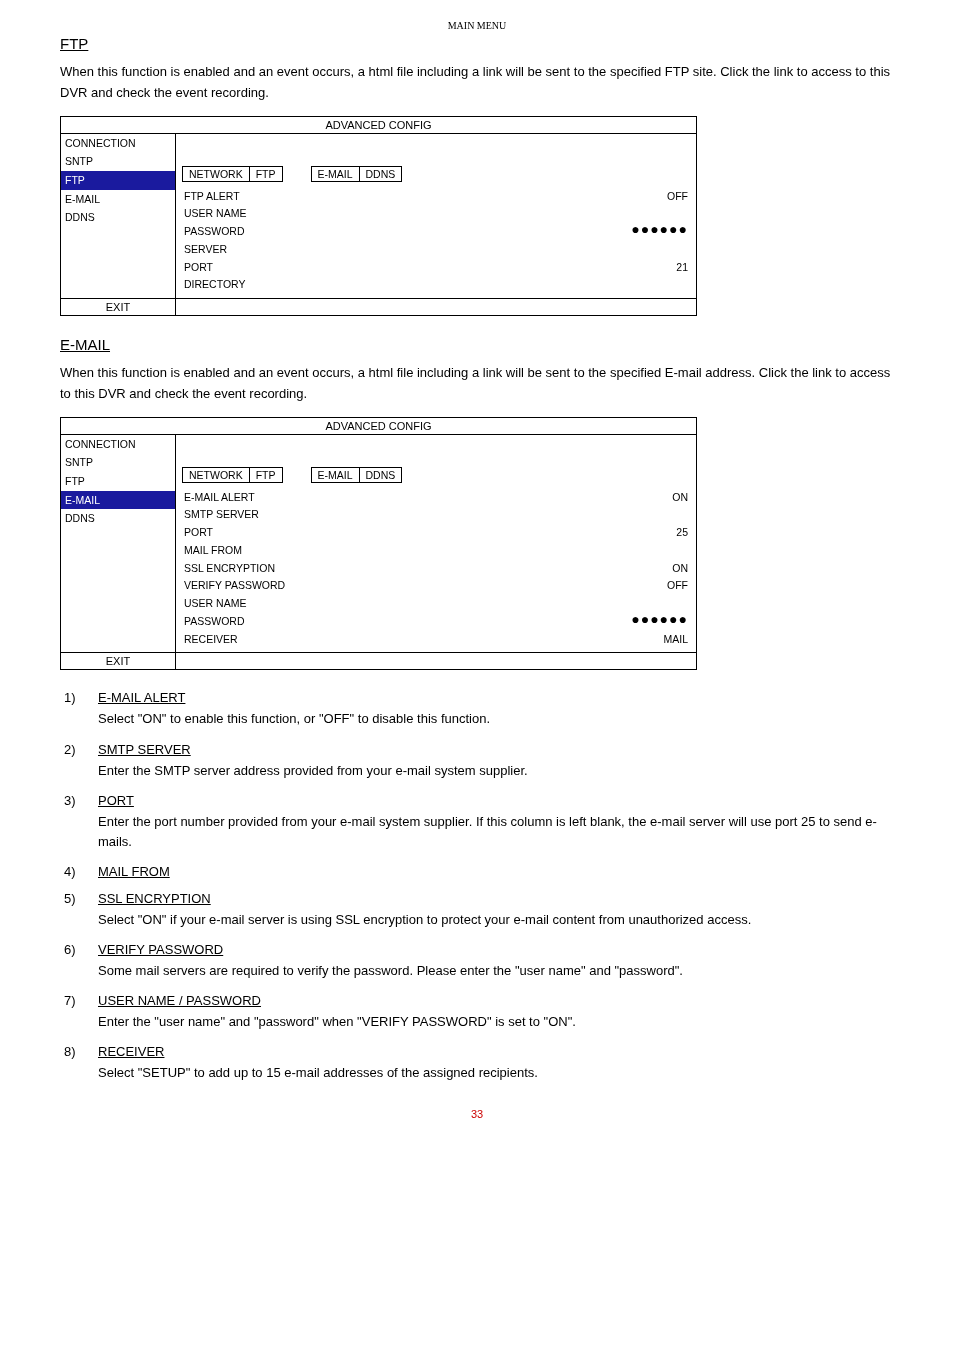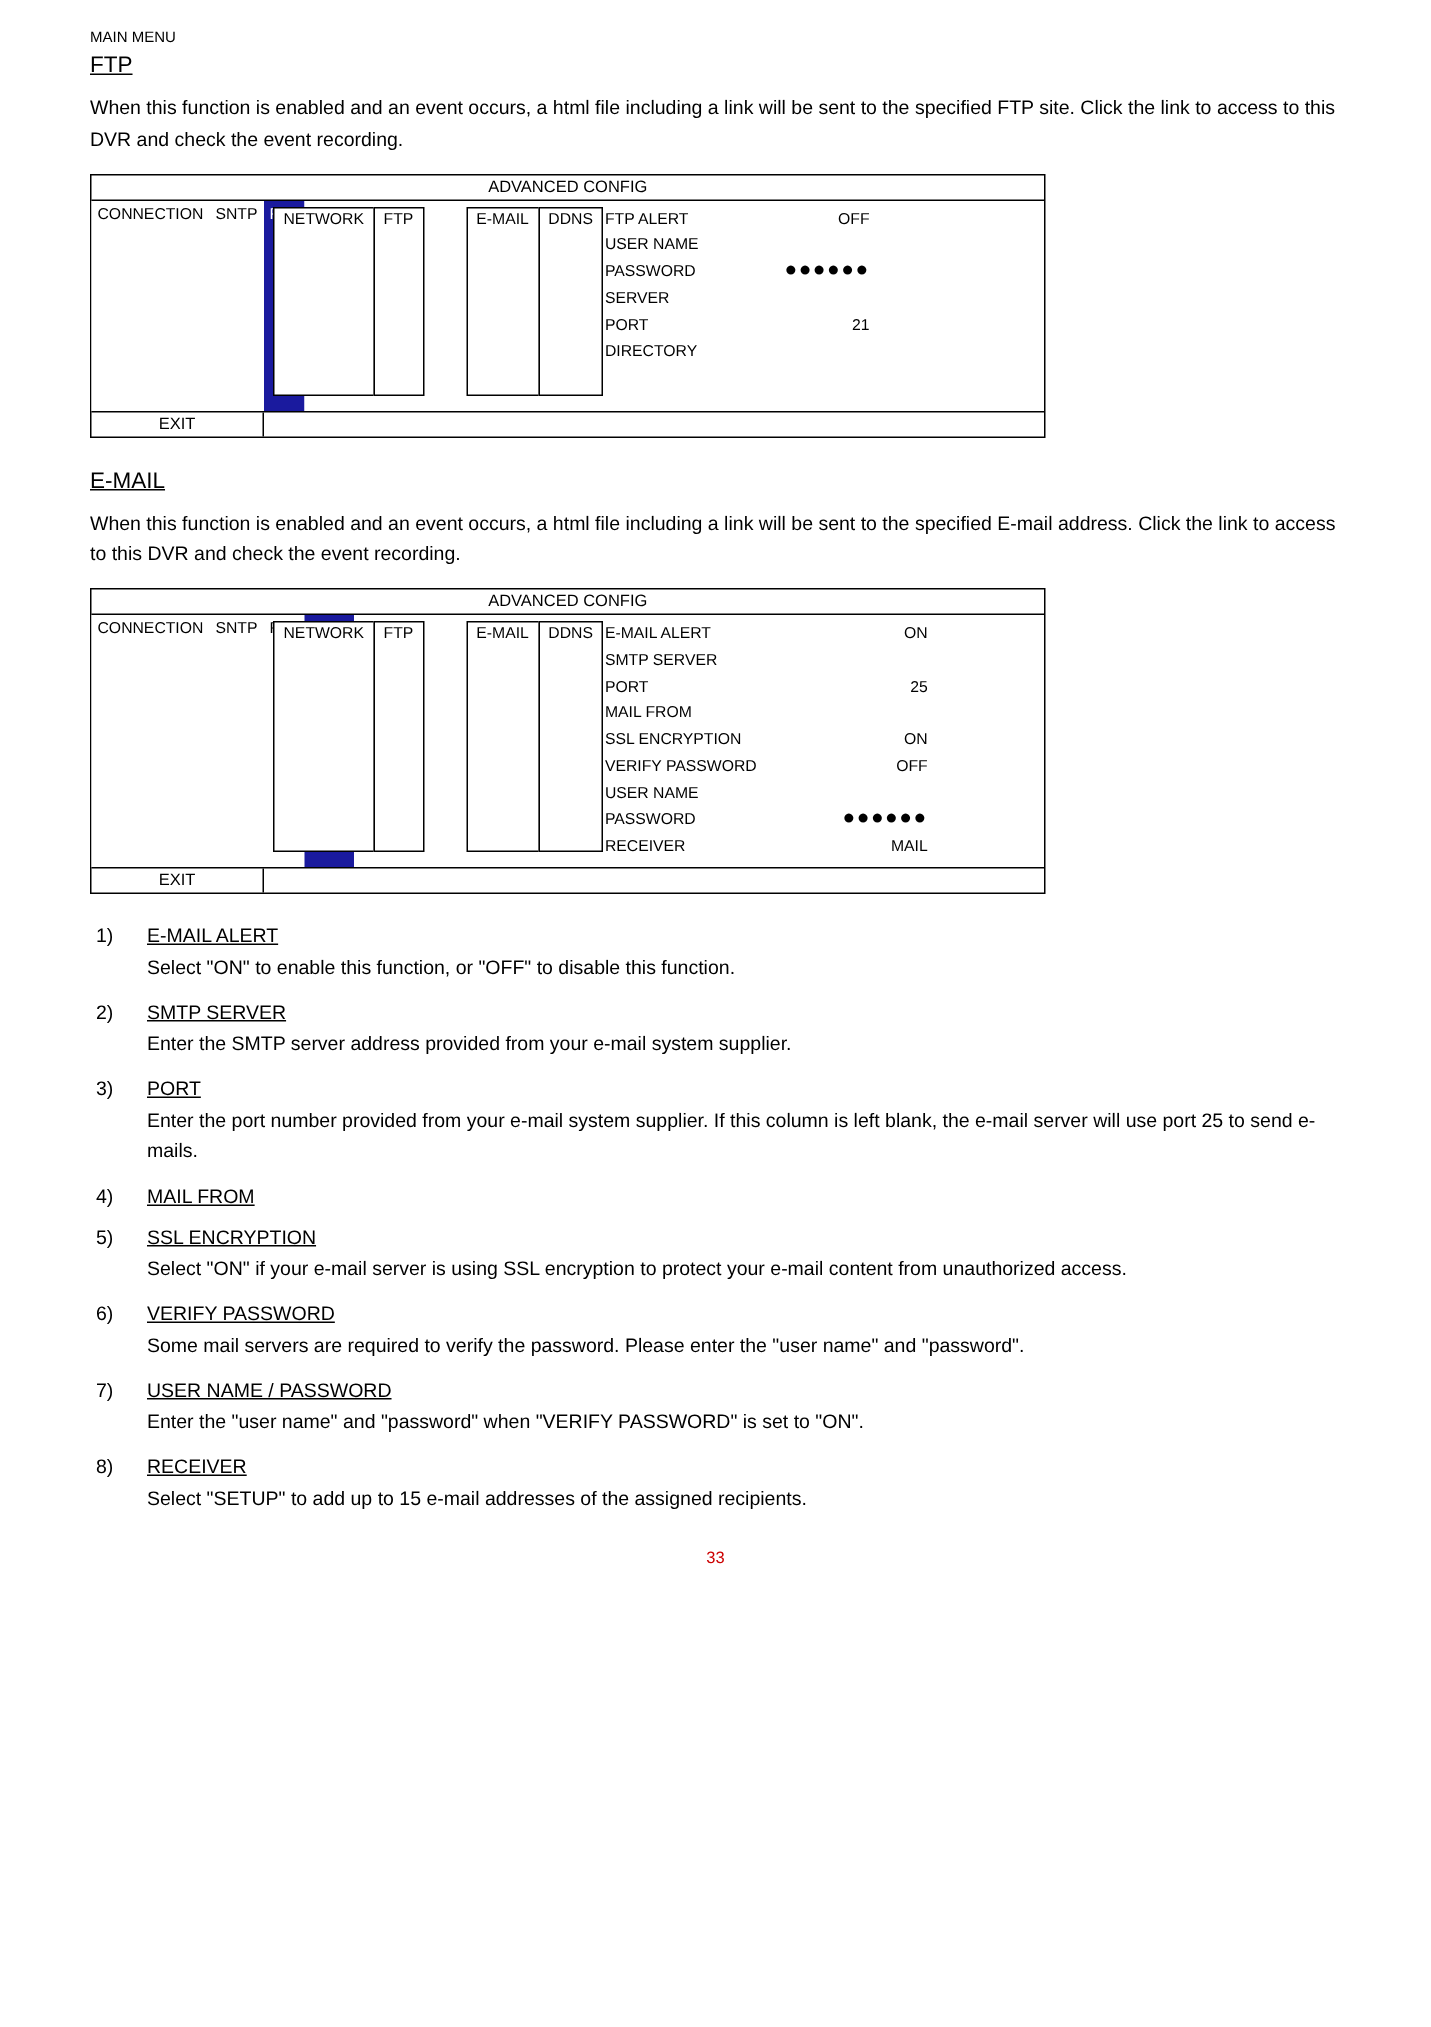--- a/index.html
+++ b/index.html
@@ -5,23 +5,24 @@
   * { margin: 0; padding: 0; box-sizing: border-box; }
   body {
     font-family: Arial, Helvetica, sans-serif;
     background: #ffffff;
     width: 954px;
     padding: 20px 60px 30px 60px;
     font-size: 13px;
     color: #000;
   }
   .header-right {
-    text-align: left;
+    text-align: center;
     font-size: 10px;
     margin-bottom: 4px;
+    font-family: Liberation Serif, serif;
   }
   .section-title {
     text-decoration: underline;
     font-size: 15px;
     margin-bottom: 10px;
     margin-top: 4px;
   }
   .intro {
     font-size: 13px;
     line-height: 1.6;
@@ -40,38 +41,39 @@
     font-size: 11px;
   }
   .panel-body {
     display: flex;
     min-height: 140px;
   }
   .panel-left {
     width: 115px;
     border-right: 1px solid #000;
     display: flex;
-    flex-direction: row;
+    flex-direction: column;
   }
   .sidebar-item {
     padding: 2px 4px;
     font-size: 10.5px;
     color: #000;
     background: #fff;
     line-height: 1.4;
   }
   .sidebar-item.sel {
     background: #1a1a9e;
     color: #fff;
   }
   .panel-right {
     flex: 1;
     padding: 4px 6px;
     display: flex;
-    flex-direction: row;
+    flex-direction: column;
+    margin-top: 28px;
   }
   .tabs {
     display: flex;
     gap: 0;
     margin-bottom: 6px;
   }
   .tab {
     border: 1px solid #000;
     padding: 1px 6px;
     font-size: 10.5px;

